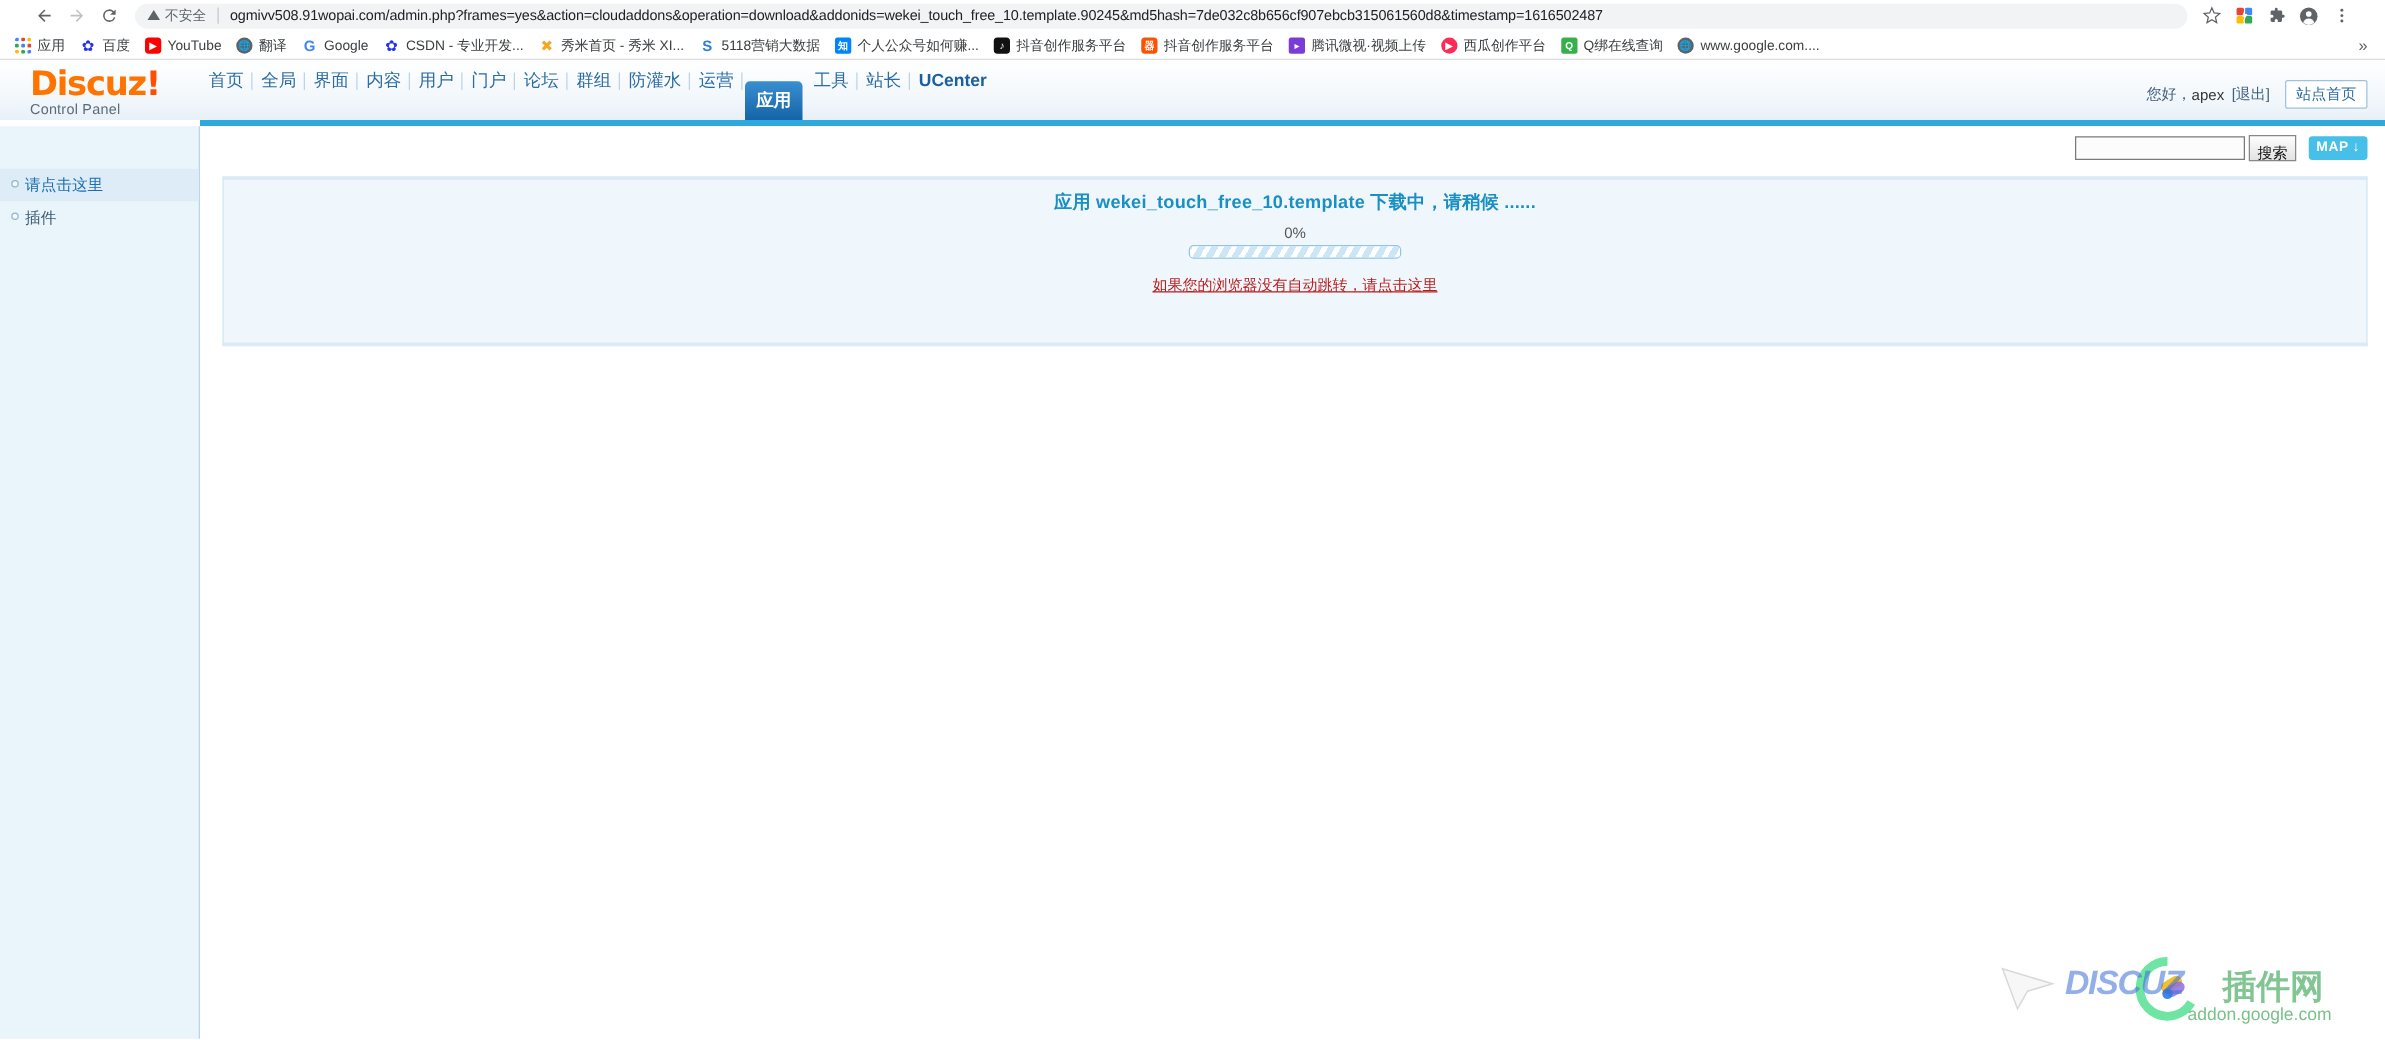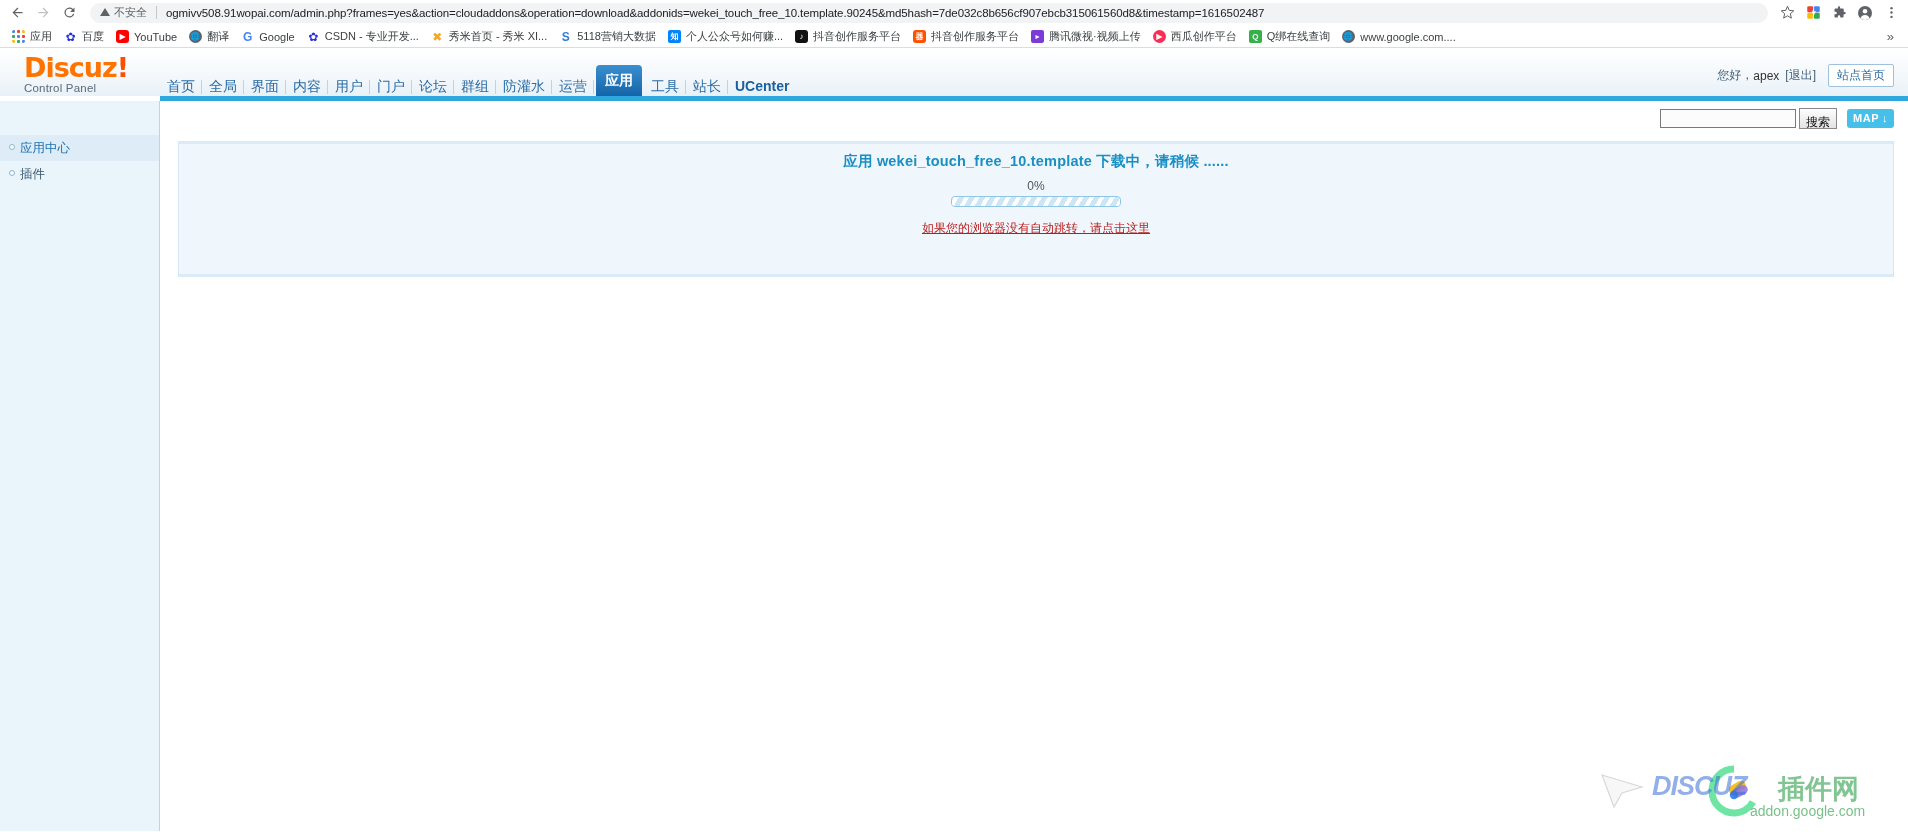--- a/index.html
+++ b/index.html
@@ -13,21 +13,21 @@
 
   
   #browser-chrome {
     width: 1908px;
     background: #ffffff;
   }
   #toolbar {
     height: 26px;
     display: flex;
     align-items: center;
-    padding: 0 4px;
+    padding: 0 22px;
     background: #ffffff;
     border-bottom: 1px solid #ffffff;
   }
   .nav-btn {
     width: 26px; height: 26px;
     display: flex; align-items: center; justify-content: center;
     color: #5f6368;
     font-size: 15px;
     line-height: 1;
     flex: 0 0 auto;
@@ -182,21 +182,21 @@
   #dz-nav {
     display: flex;
     align-items: flex-end;
     height: 48px;
     padding-bottom: 0;
     flex: 1 1 auto;
   }
   .nav-item {
     font-size: 14px;
     color: #2b6ca3;
-    padding: 4px 7px 2px 7px;
+    padding: 4px 7px 24px 7px;
     line-height: 16px;
     white-space: nowrap;
     position: relative;
   }
   .nav-item.nav-sep::after {
     content: "";
     position: absolute;
     right: 0; top: 6px;
     width: 1px; height: 14px;
     background: #bdd4e6;
@@ -604,21 +604,21 @@
     </div>
   </div>
 
   <div id="dz-subbar"></div>
 
   <div id="dz-body">
 
     <div id="dz-sidebar">
       <div class="side-item active">
         <span class="bullet"></span>
-        <span>应用中心</span>
+        <span>请点击这里</span>
       </div>
       <div class="side-item">
         <span class="bullet"></span>
         <span>插件</span>
       </div>
     </div>
 
     <div id="dz-main">
 
       <div id="search-strip">

